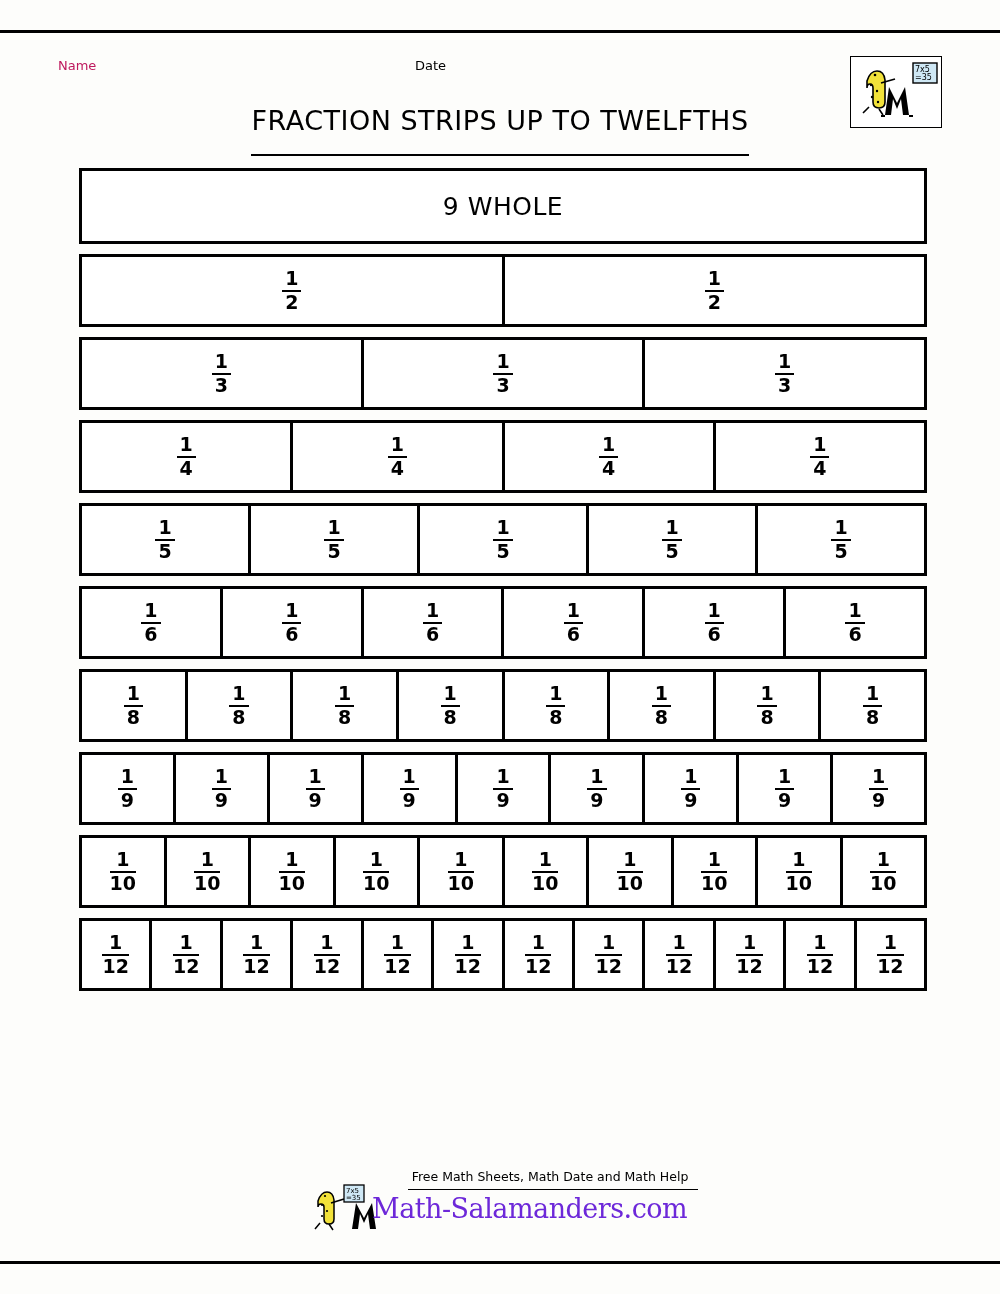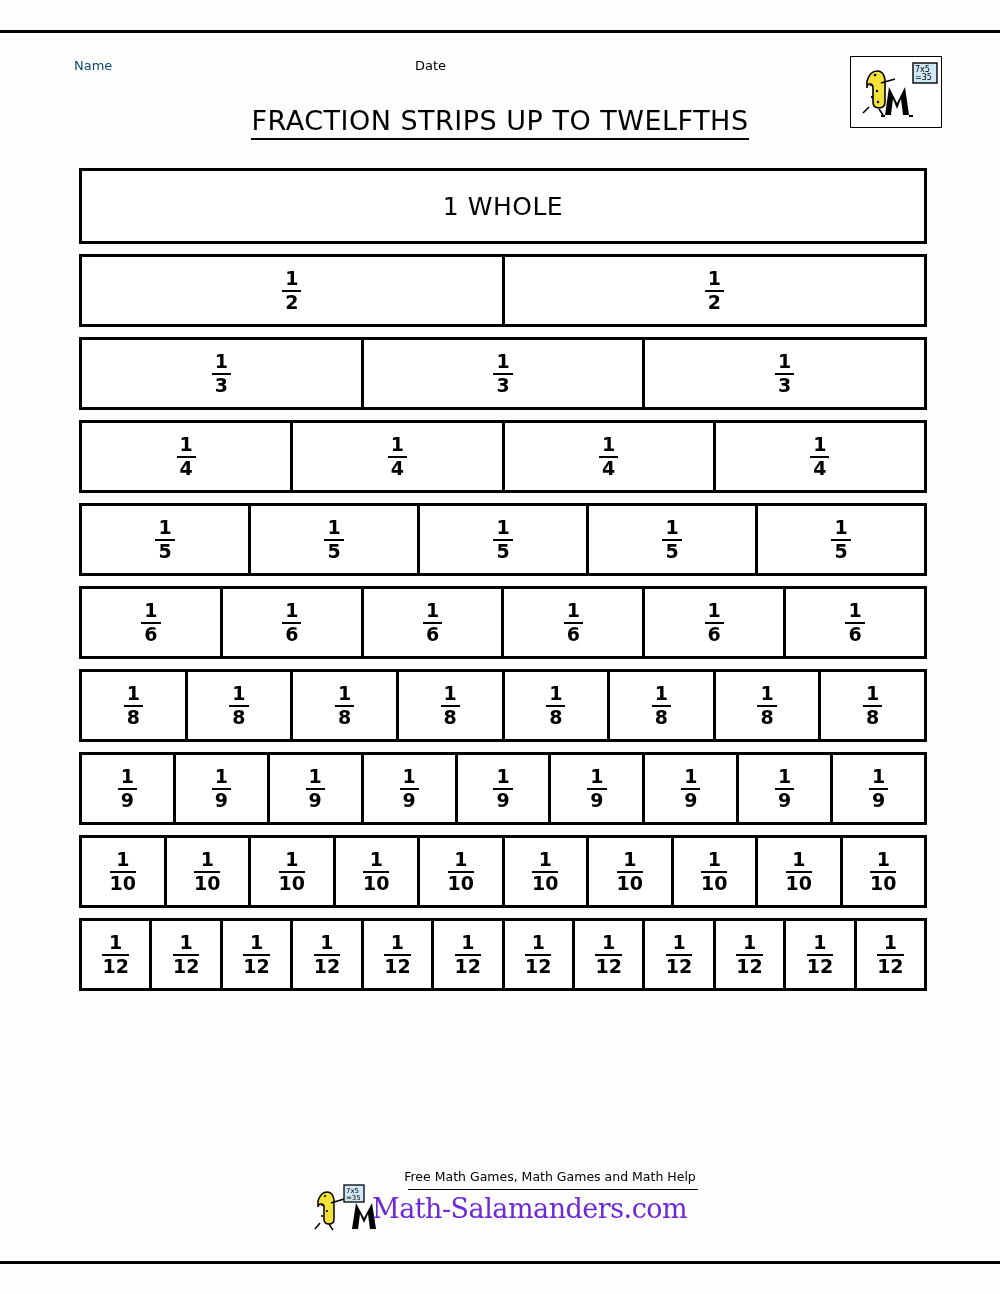--- a/index.html
+++ b/index.html
@@ -31,24 +31,24 @@
   }
   .header {
     position: absolute;
     top: 58px;
     left: 58px;
     right: 58px;
     height: 24px;
   }
   .header .name-label {
     position: absolute;
-    left: 16px;
+    left: 0;
     top: 0;
     font-size: 13px;
-    color: #0c4a6e;
+    color: #be185d;
   }
   .header .date-label {
     position: absolute;
     left: 357px;
     top: 0;
     font-size: 13px;
     color: #000000;
   }
   .logo-box {
     position: absolute;
@@ -70,21 +70,21 @@
     top: 105px;
     left: 0;
     width: 100%;
     text-align: center;
     font-size: 27px;
     letter-spacing: 0.5px;
     color: #000;
   }
   .title span {
     border-bottom: 2px solid #000;
-    padding-bottom: 2px;
+    padding-bottom: 18px;
   }
   .strips {
     position: absolute;
     top: 168px;
     left: 79px;
     width: 848px;
   }
   .strip {
     display: flex;
     width: 100%;
@@ -229,21 +229,21 @@
     </div>
   </div>
 
   <div class="title">
     <span>FRACTION STRIPS UP TO TWELFTHS</span>
   </div>
 
   <div class="strips" id="strips">
       <div class="strip whole">
         <div class="cell">
-          <div class="whole-label">1 WHOLE</div>
+          <div class="whole-label">9 WHOLE</div>
         </div>
       </div>
       <div class="strip parts">
         <div class="cell">
           <span class="frac">
             <span class="num">1</span>
             <span class="den">2</span>
           </span>
         </div>
         <div class="cell">
@@ -629,19 +629,19 @@
             <path d="M31 20 L44 16" stroke="#000" stroke-width="1.6" fill="none"></path>
             <path d="M20 40 L15 46 M29 41 L33 47" stroke="#000" stroke-width="1.5" fill="none"></path>
           </g>
           <g>
             <rect x="44" y="2" width="20" height="17" fill="#cfe8f5" stroke="#000" stroke-width="1.3"></rect>
             <text x="46" y="10" font-family="DejaVu Sans, sans-serif" font-size="7" fill="#000">7x5</text>
             <text x="46" y="17" font-family="DejaVu Sans, sans-serif" font-size="7" fill="#000">=35</text>
           </g>
         </svg>
       </div>
-      <div class="footer-tag">Free Math Games, Math Games and Math Help</div>
+      <div class="footer-tag">Free Math Sheets, Math Date and Math Help</div>
       <div class="footer-rule"></div>
       <div class="footer-site">Math-Salamanders.com</div>
     </div>
   </div>
 
 </div>
 
 </body></html>

